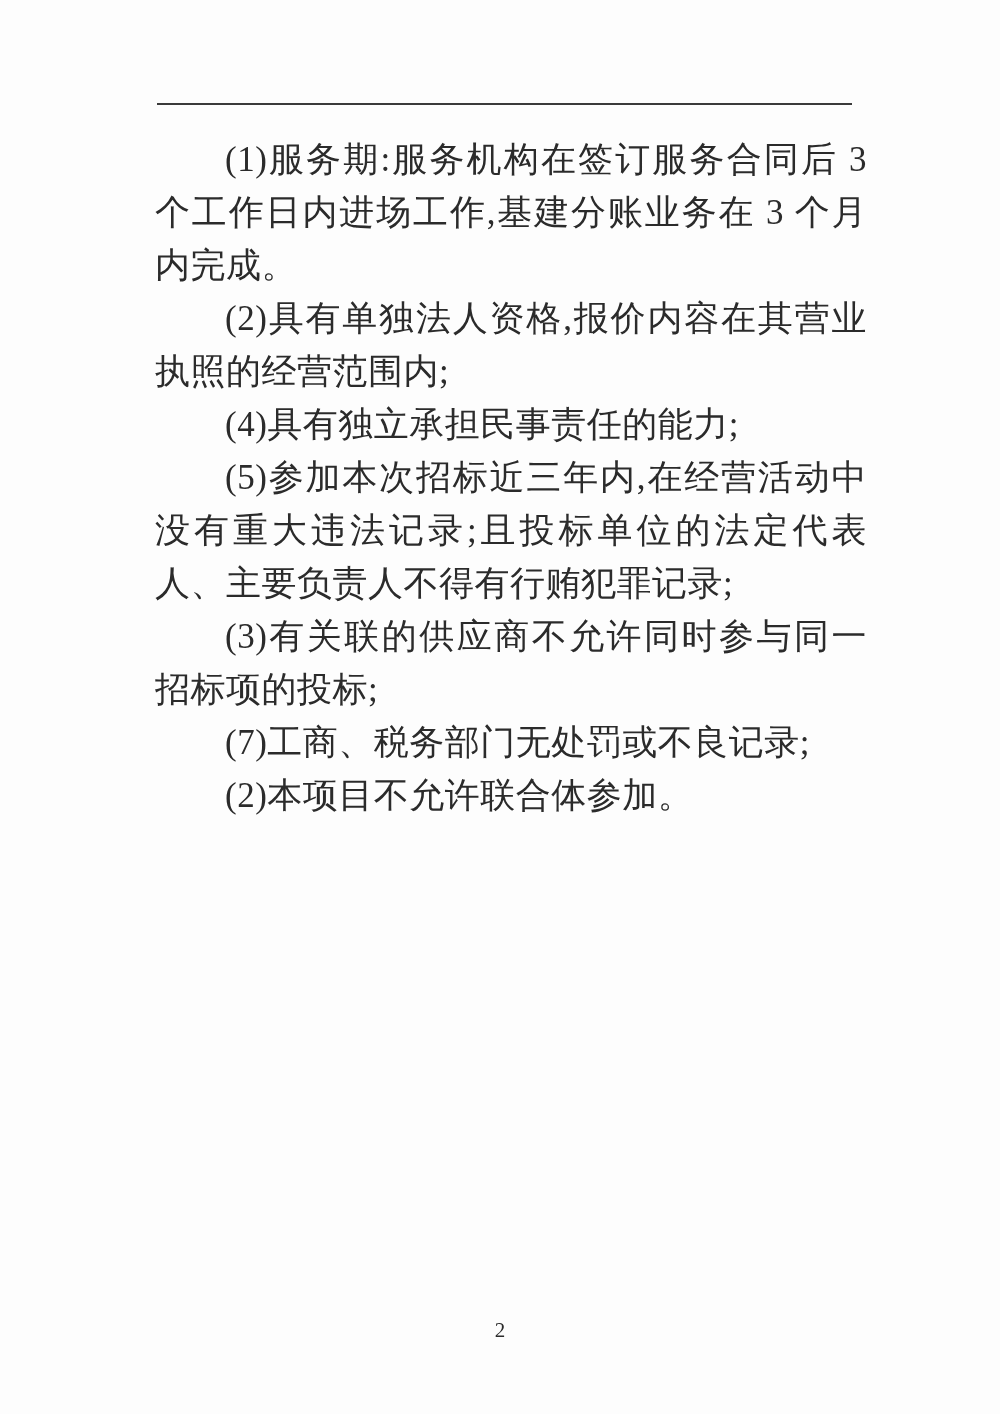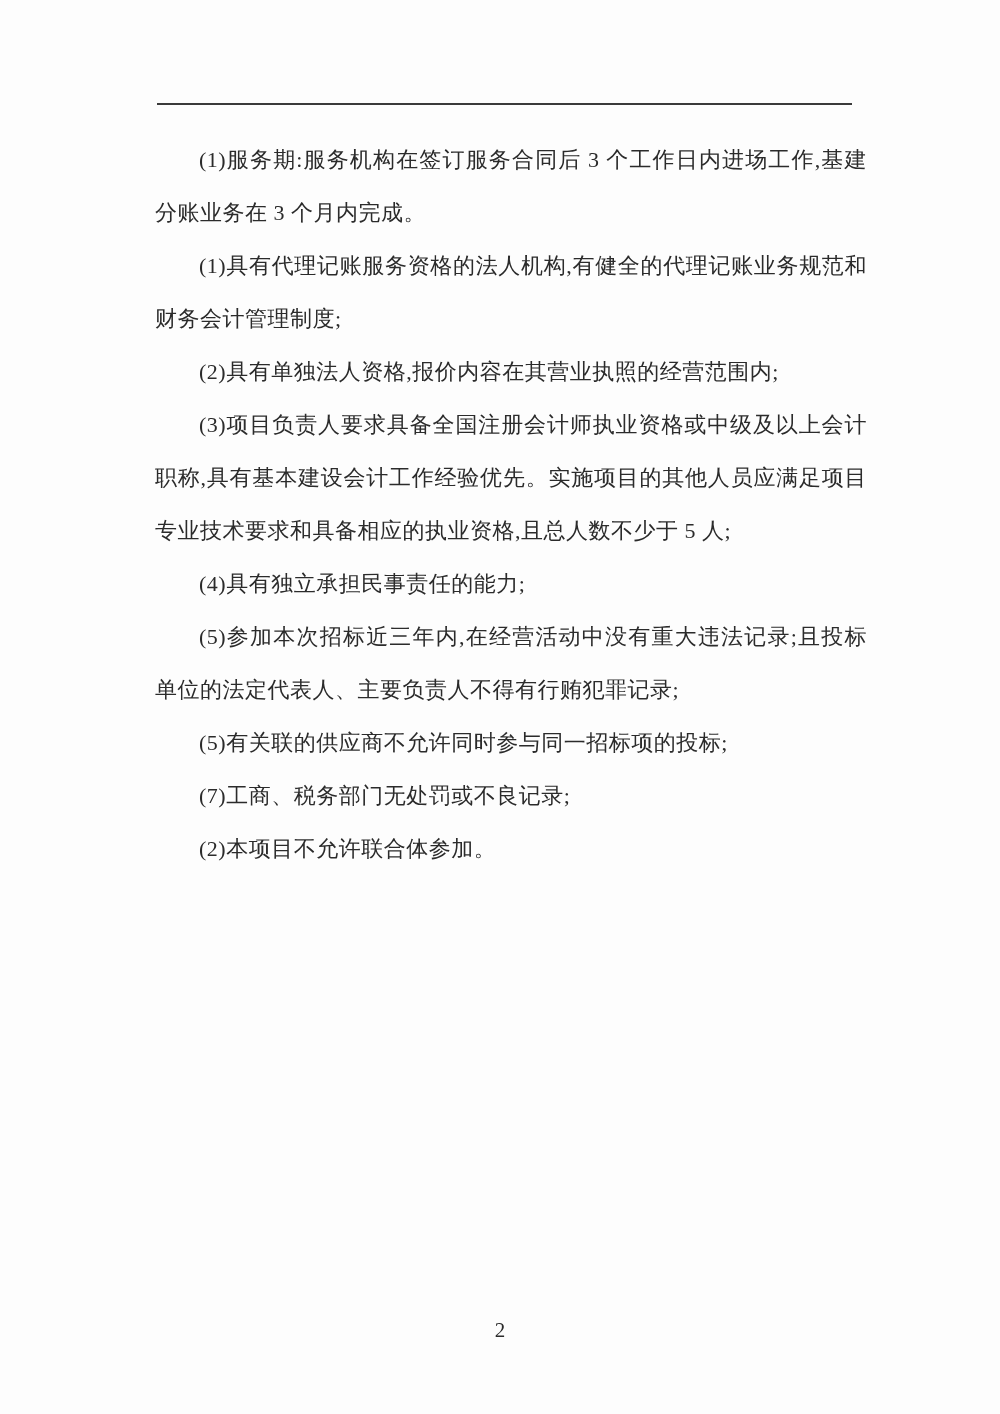--- a/index.html
+++ b/index.html
@@ -32,21 +32,21 @@
   .body-text{
     position:absolute;
     left:155px;
     top:133px;
     width:712px;
     color:var(--text-color);
   }
   .para{
     margin:0;
     padding:0;
-    font-size:22px;
+    font-size:35px;
     line-height:53px;
     letter-spacing:0.5px;
     text-indent:2em;
     text-align:justify;
     text-justify:inter-ideograph;
     word-break:break-all;
   }
   .page-number{
     position:absolute;
     left:0;
@@ -59,25 +59,23 @@
 </style>
 </head>
 <body>
 
 <div class="page">
 
   <div class="header-rule"></div>
 
   <div class="body-text">
     <p class="para">(1)服务期:服务机构在签订服务合同后 3 个工作日内进场工作,基建分账业务在 3 个月内完成。</p>
-    <p class="para">(1)具有代理记账服务资格的法人机构,有健全的代理记账业务规范和财务会计管理制度;</p>
     <p class="para">(2)具有单独法人资格,报价内容在其营业执照的经营范围内;</p>
-    <p class="para">(3)项目负责人要求具备全国注册会计师执业资格或中级及以上会计职称,具有基本建设会计工作经验优先。实施项目的其他人员应满足项目专业技术要求和具备相应的执业资格,且总人数不少于 5 人;</p>
     <p class="para">(4)具有独立承担民事责任的能力;</p>
     <p class="para">(5)参加本次招标近三年内,在经营活动中没有重大违法记录;且投标单位的法定代表人、主要负责人不得有行贿犯罪记录;</p>
-    <p class="para">(5)有关联的供应商不允许同时参与同一招标项的投标;</p>
+    <p class="para">(3)有关联的供应商不允许同时参与同一招标项的投标;</p>
     <p class="para">(7)工商、税务部门无处罚或不良记录;</p>
     <p class="para">(2)本项目不允许联合体参加。</p>
   </div>
 
   <div class="page-number">2</div>
 
 </div>
 
 </body></html>

